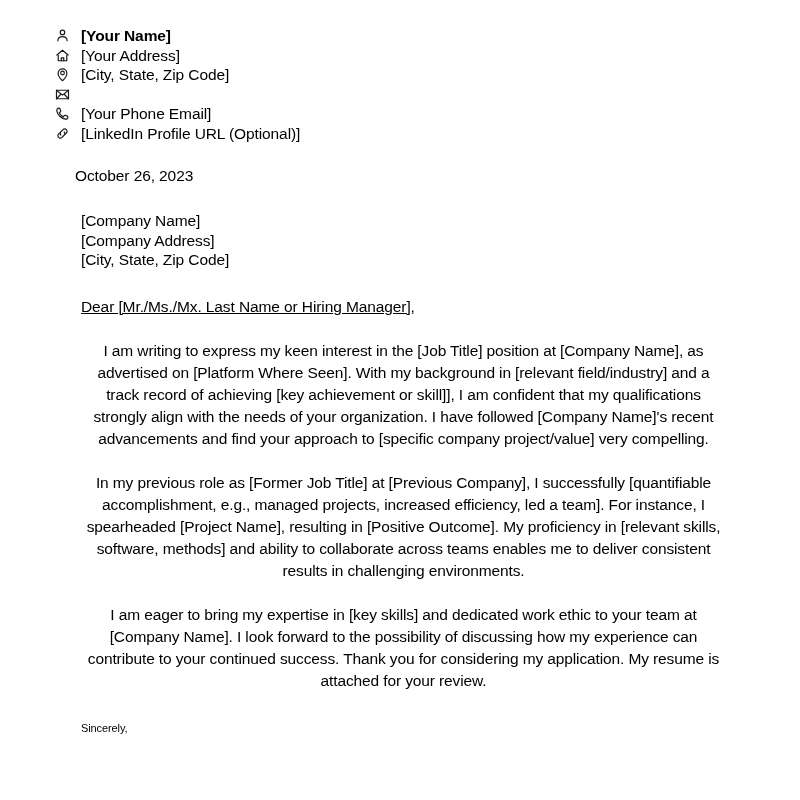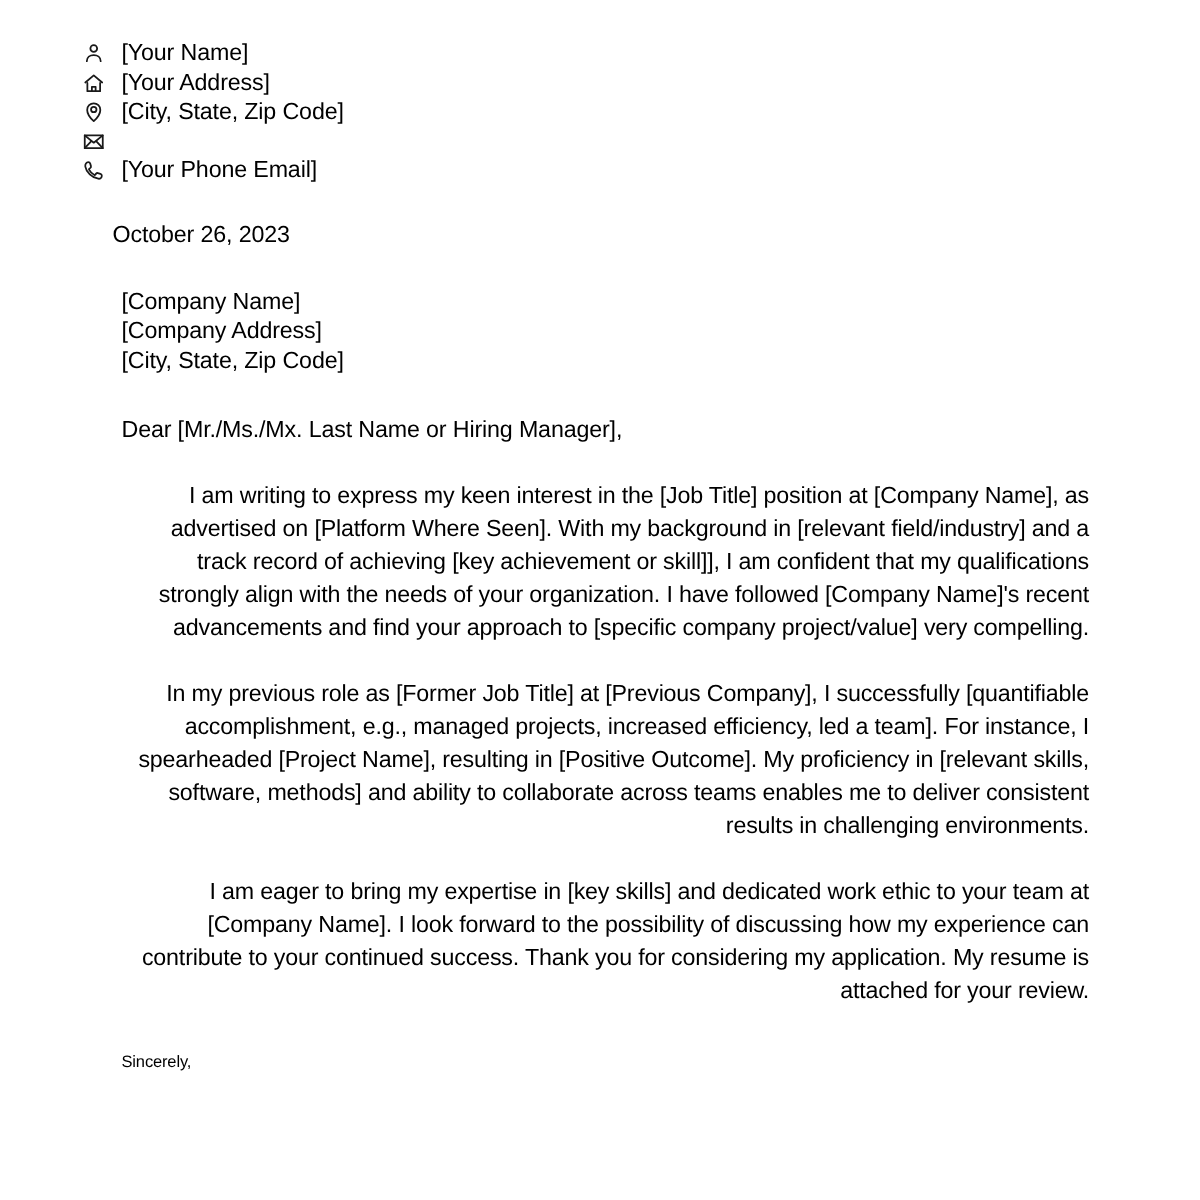--- a/index.html
+++ b/index.html
@@ -51,21 +51,21 @@
   .sender-icon svg {
     display: block;
   }
   .sender-text {
     font-size: 15.5px;
     line-height: 19.5px;
     white-space: nowrap;
     letter-spacing: -0.1px;
   }
   .sender-text.bold {
-    font-weight: normal;
+    font-weight: bold;
   }
 
   
   .date-line {
     margin: 0 0 0 20px;
     font-size: 15.5px;
     line-height: 22px;
     letter-spacing: -0.1px;
   }
 
@@ -79,32 +79,33 @@
     white-space: nowrap;
     letter-spacing: -0.1px;
   }
 
   
   .salutation {
     margin: 26px 0 0 26px;
     font-size: 15.5px;
     line-height: 22px;
     letter-spacing: -0.1px;
+    text-decoration: underline;
   }
 
   
   .body-block {
     margin: 0 0 0 26px;
     width: 645px;
   }
   .body-paragraph {
     margin: 22px 0 0 0;
     font-size: 15.5px;
     line-height: 22px;
-    text-align: right;
+    text-align: center;
     letter-spacing: -0.12px;
   }
 
   
   .closing {
     margin: 25px 0 0 26px;
     font-size: 11px;
     line-height: 22px;
     letter-spacing: -0.1px;
   }
@@ -164,20 +165,29 @@
 
       <div class="sender-row">
         <span class="sender-icon">
           <svg width="15" height="15" viewBox="0 0 24 24" fill="none" stroke="#1a1a1a" stroke-width="1.9" stroke-linecap="round" stroke-linejoin="round">
             <path d="M6.2 3.4c1.1 0 1.7.5 2 1.5l.8 2.7c.2.8 0 1.4-.6 1.9l-1.3 1c-.2.2-.3.4-.1.8a13 13 0 0 0 5.7 5.7c.4.2.6.1.8-.1l1-1.3c.5-.6 1.1-.8 1.9-.6l2.7.8c1 .3 1.5.9 1.5 2 0 2.1-1.6 3.6-3.8 3.2C10 20 4 14 3 8.1 2.6 5.4 4.1 3.4 6.2 3.4z"></path>
           </svg>
         </span>
         <span class="sender-text">[Your Phone Email]</span>
       </div>
 
+      <div class="sender-row">
+        <span class="sender-icon">
+          <svg width="15" height="15" viewBox="0 0 24 24" fill="none" stroke="#1a1a1a" stroke-width="1.9" stroke-linecap="round" stroke-linejoin="round">
+            <path d="M9.4 14.6a3.8 3.8 0 0 1 0-5.4l3.4-3.4a3.8 3.8 0 1 1 5.4 5.4l-1.7 1.7"></path>
+            <path d="M14.6 9.4a3.8 3.8 0 0 1 0 5.4l-3.4 3.4a3.8 3.8 0 1 1-5.4-5.4l1.7-1.7"></path>
+          </svg>
+        </span>
+        <span class="sender-text">[LinkedIn Profile URL (Optional)]</span>
+      </div>
 
     </div>
 
     <div class="date-line">October 26, 2023</div>
 
     <div class="recipient-block">
       <div class="recipient-line">[Company Name]</div>
       <div class="recipient-line">[Company Address]</div>
       <div class="recipient-line">[City, State, Zip Code]</div>
     </div>

